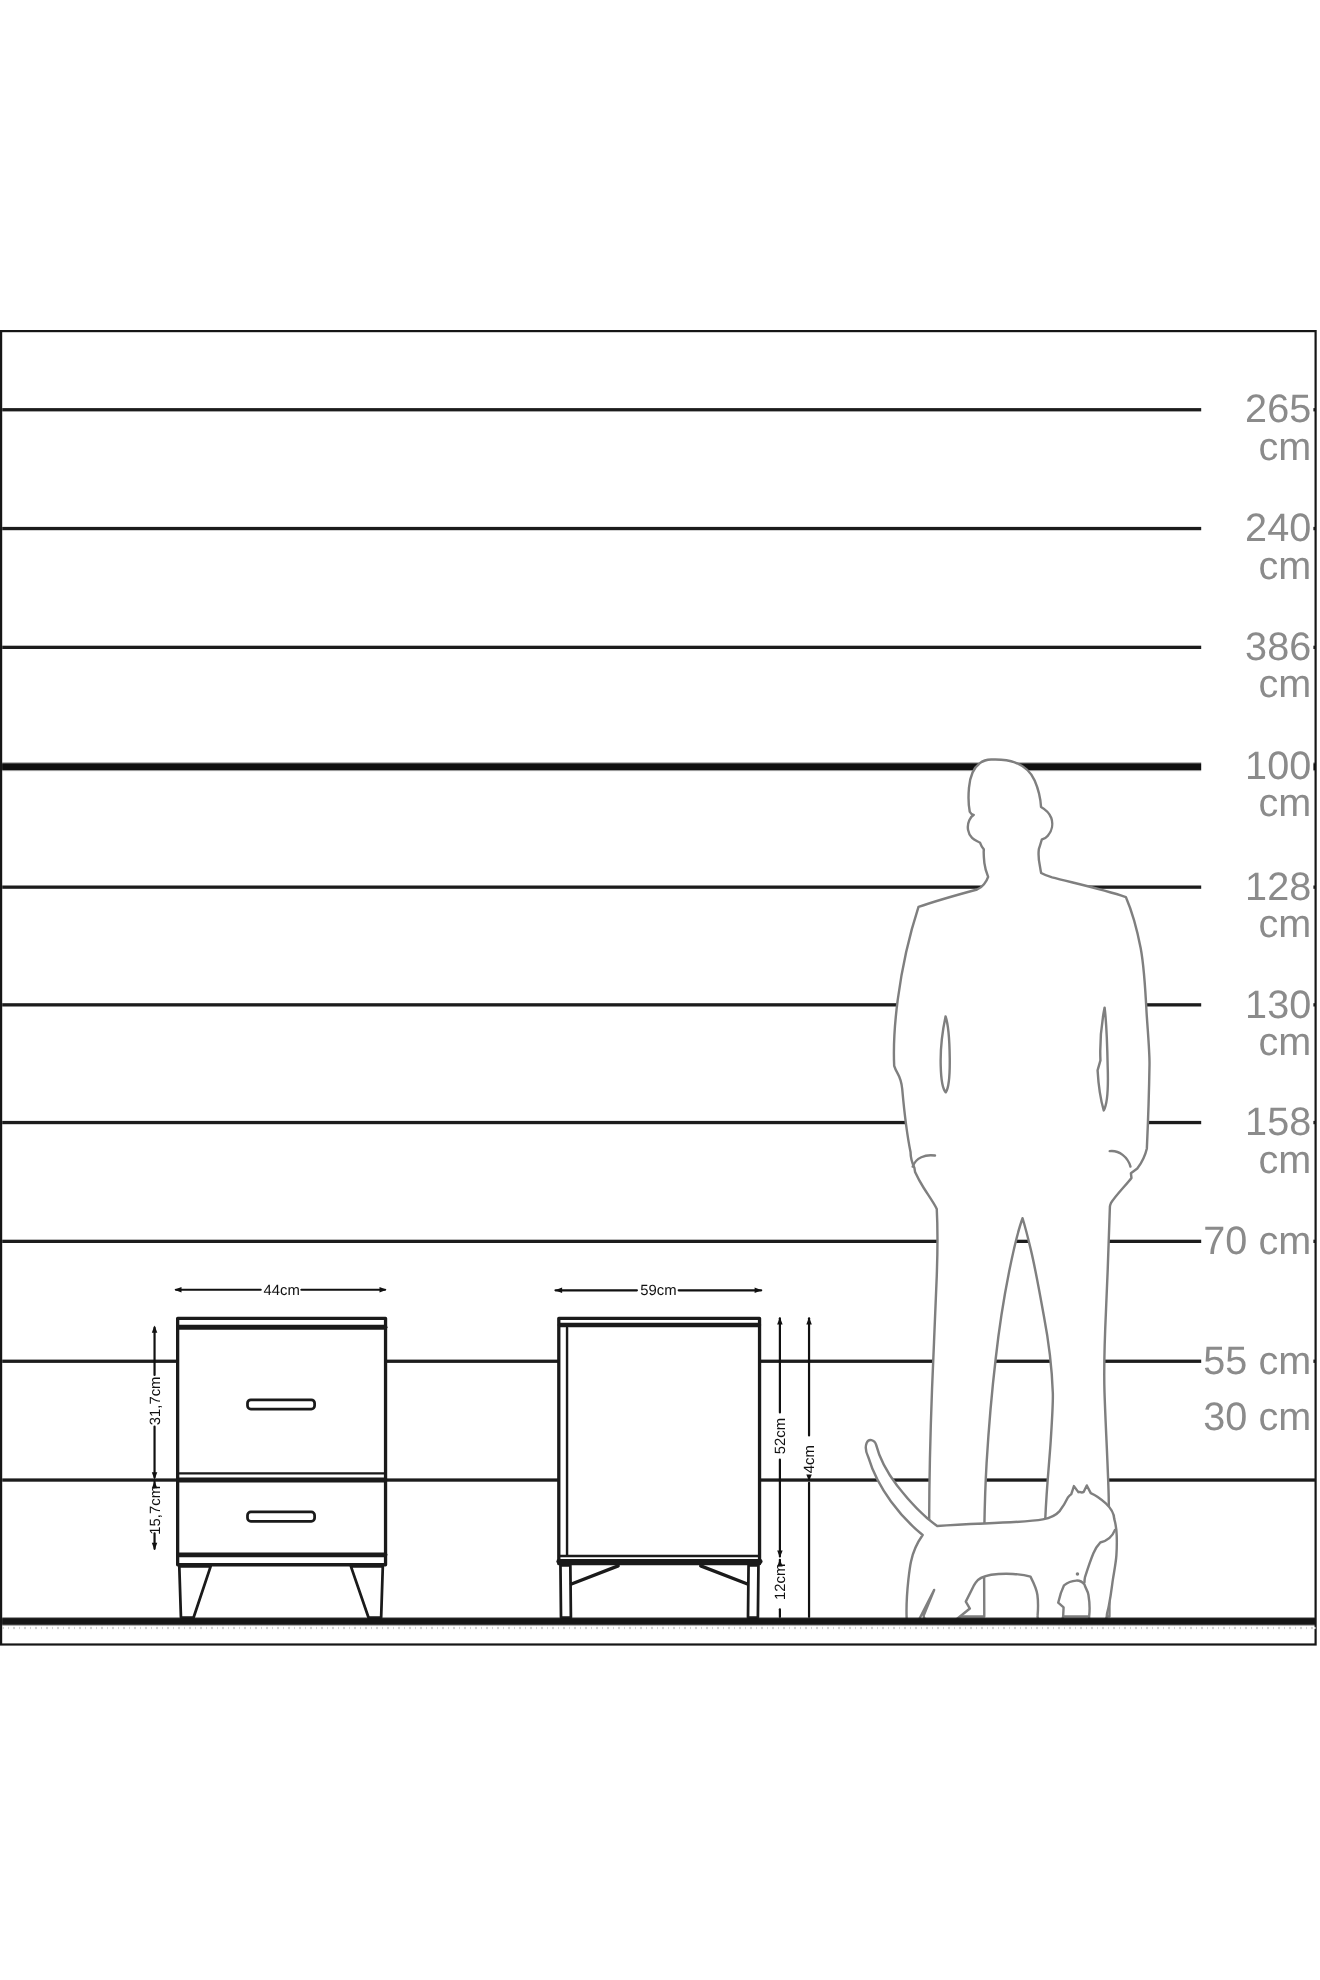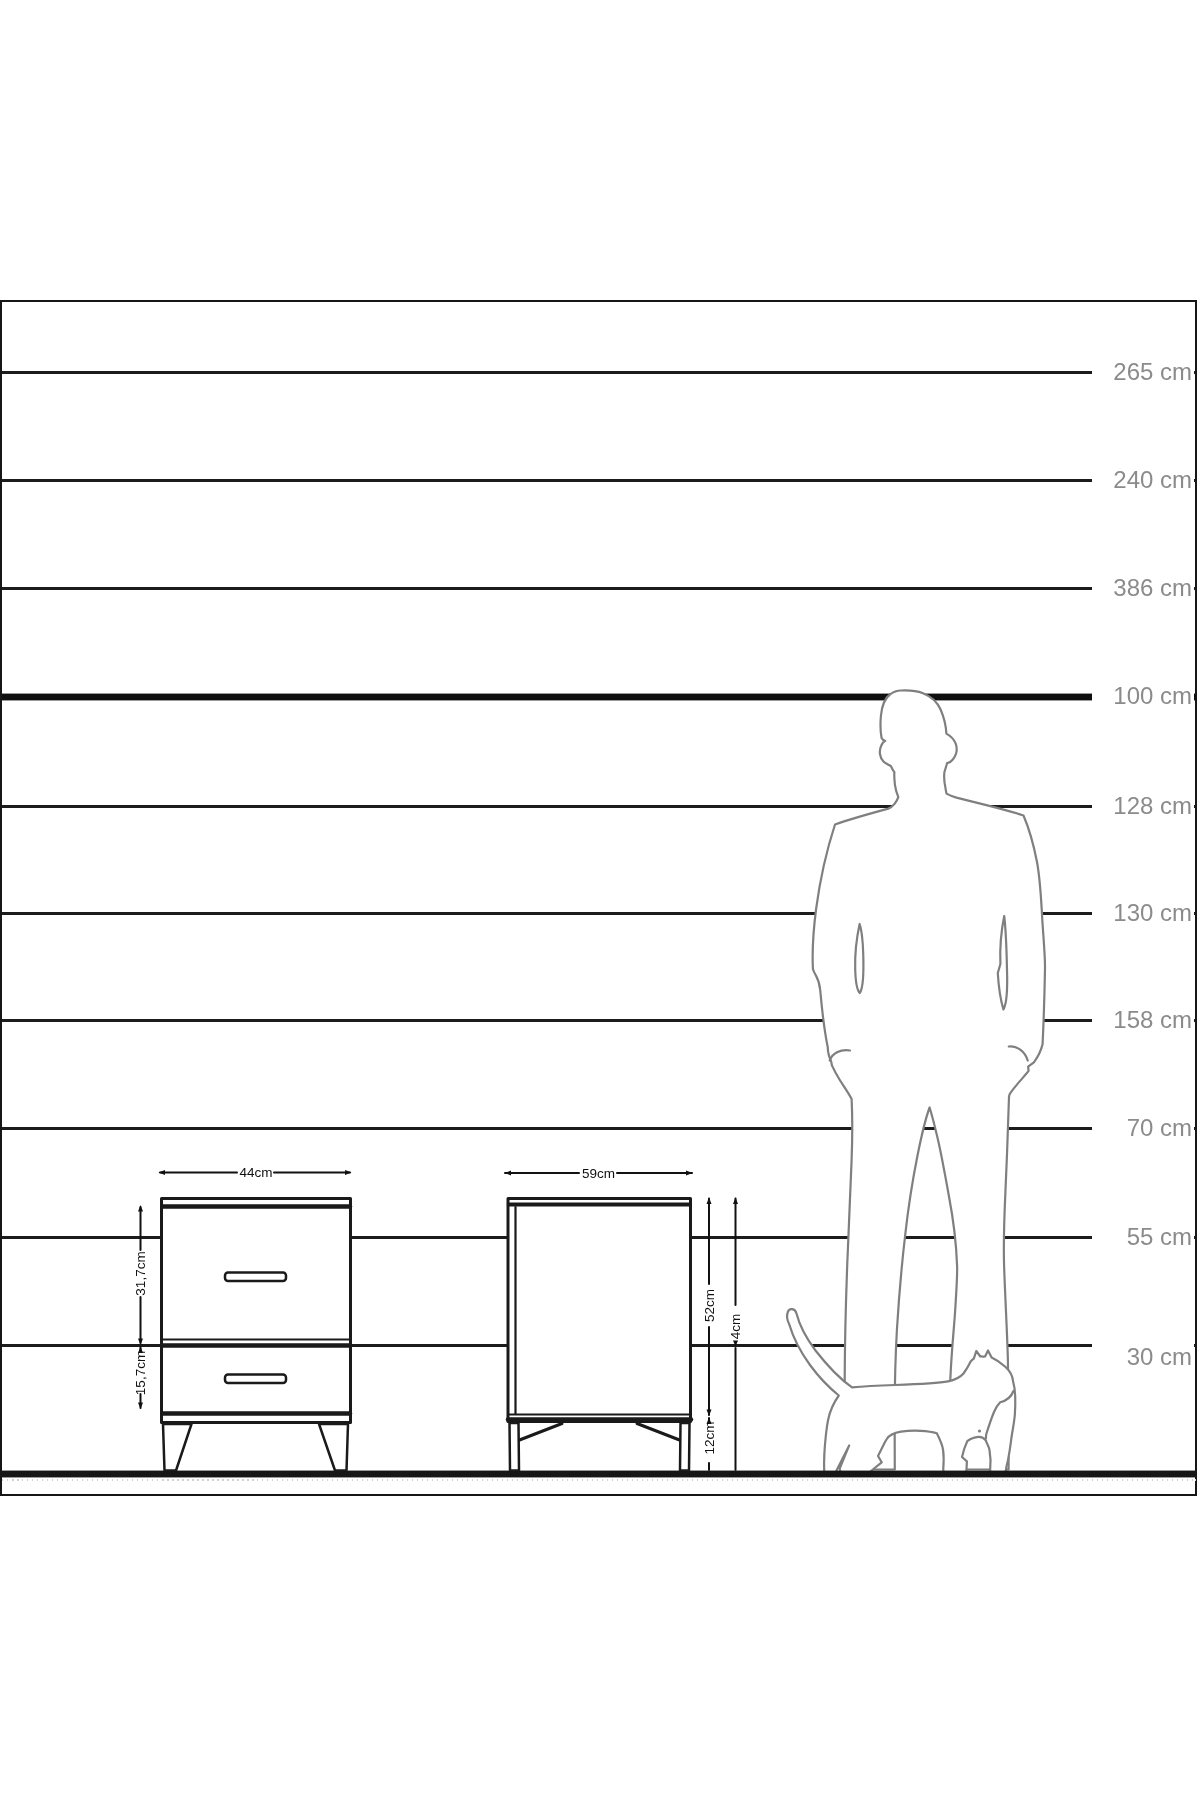--- a/index.html
+++ b/index.html
@@ -1,20 +1,20 @@
 <!DOCTYPE html>
 <html><head>
 <meta charset="utf-8">
 <style>
 html,body{margin:0;padding:0;}
 body{width:1200px;height:1800px;position:relative;background:#fff;font-family:"Liberation Sans",sans-serif;overflow:hidden;}
 .frame{position:absolute;left:0px;top:300px;width:1193px;height:1191.5px;border:2.5px solid #161616;}
 .sl{position:absolute;left:2px;width:1194px;height:2.5px;background:#1c1c1c;}
 .sl.thick{height:6px;background:#0f0f0f;box-shadow:0 1px 0 rgba(30,30,30,.45),0 -1px 0 rgba(30,30,30,.45);}
-.lab{position:absolute;width:100px;left:1092px;background:#fff;color:#8b8b8b;font-size:24px;line-height:34px;text-align:right;padding-right:2px;}
+.lab{position:absolute;width:100px;left:1092px;background:#fff;color:#8b8b8b;font-size:36px;line-height:34px;text-align:right;padding-right:2px;}
 .ground{position:absolute;left:2px;width:1194px;height:6px;background:#161616;z-index:6;box-shadow:0 1px 0 rgba(30,30,30,.45),0 -1px 0 rgba(30,30,30,.45);}
 .speck{position:absolute;left:2px;width:1194px;height:2px;background:repeating-linear-gradient(90deg,#c6c6c6 0 1.5px,#fff 1.5px 5px);opacity:.8;z-index:6;}
 </style>
 </head>
 <body>
 <div class="frame"></div>
 <div class="sl" style="top:371px"></div>
 <div class="sl" style="top:479px"></div>
 <div class="sl" style="top:587px"></div>
 <div class="sl thick" style="top:694px"></div>
@@ -28,21 +28,21 @@
 <div class="speck" style="top:1479px"></div>
 <div class="lab" style="top:355px">265 cm</div>
 <div class="lab" style="top:463px">240 cm</div>
 <div class="lab" style="top:571px">386 cm</div>
 <div class="lab" style="top:679px">100 cm</div>
 <div class="lab" style="top:789px">128 cm</div>
 <div class="lab" style="top:896px">130 cm</div>
 <div class="lab" style="top:1003px">158 cm</div>
 <div class="lab" style="top:1111px">70 cm</div>
 <div class="lab" style="top:1220px">55 cm</div>
-<div class="lab" style="top:1340px">30 cm</div>
+<div class="lab" style="top:1271px">30 cm</div>
 <svg id="art" width="1200" height="1800" viewBox="0 0 1200 1800" style="position:absolute;left:0;top:0" fill="none" stroke-linejoin="round" stroke-linecap="round">
 <g stroke="#1a1a1a">
 
   <rect x="161.5" y="1198.5" width="189" height="224" stroke-width="3" fill="#fff"></rect>
   <line x1="163" y1="1206.5" x2="350" y2="1206.5" stroke-width="4.5"></line>
   <line x1="163" y1="1339.5" x2="350" y2="1339.5" stroke-width="2"></line>
   <line x1="163" y1="1345.5" x2="350" y2="1345.5" stroke-width="4.5"></line>
   <line x1="163" y1="1413.5" x2="350" y2="1413.5" stroke-width="4.5"></line>
   <rect x="225" y="1272.5" width="61" height="8.5" rx="3" stroke-width="2.5" fill="#fff"></rect>
   <rect x="225" y="1374.5" width="61" height="8.5" rx="3" stroke-width="2.5" fill="#fff"></rect>

